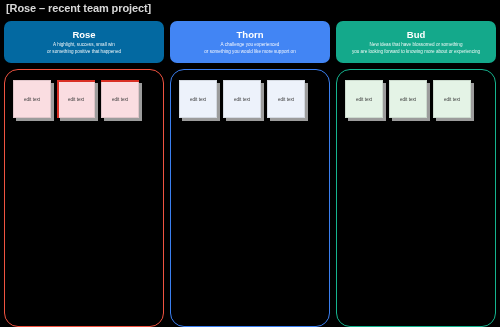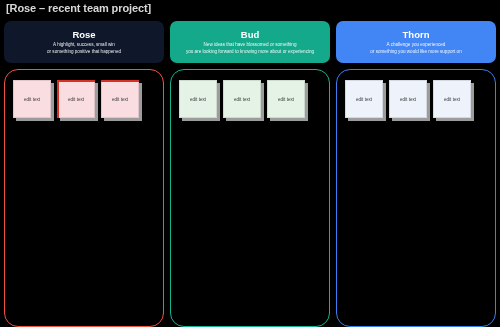--- a/index.html
+++ b/index.html
@@ -133,35 +133,56 @@
   }
 </style>
 <style>[data-name="column-rose"] .note.selected::before{background:#d93025;}[data-name="column-rose"] .note.selected.edge-left::after{background:#d93025;}</style></head>
 <body style="background: rgb(0, 0, 0);">
 
 <div class="board-title" data-name="board-title">[Rose – recent team project]</div>
 
 <div class="columns" data-name="columns-container">
 
   <div class="column" data-name="column-rose">
-    <div class="col-header" data-name="column-header-rose" style="background: #0f172a;">
+    <div class="col-header" data-name="column-header-rose" style="background: #0369a1;">
       <div class="col-header-title" data-name="column-title-rose" style="color: rgb(255, 255, 255);">Rose</div>
       <div class="col-header-sub" data-name="column-subtitle-rose" style="color: rgb(255, 255, 255);">
         <span class="col-header-sub-line" data-name="column-subtitle-rose-line1">A highlight, success, small win</span>
         <span class="col-header-sub-line" data-name="column-subtitle-rose-line2">or something positive that happened</span>
       </div>
     </div>
     <div class="dropzone" data-name="dropzone-rose" style="border-color: rgb(240, 83, 64);">
       <div class="note" data-name="sticky-note" style="background: rgb(250, 221, 225);">
         <span class="note-label" data-name="sticky-note-label">edit text</span>
       </div>
       <div class="note selected edge-left" data-name="sticky-note" style="background: rgb(250, 221, 225); --accent: #d93025;">
         <span class="note-label" data-name="sticky-note-label">edit text</span>
       </div>
       <div class="note selected" data-name="sticky-note" style="background: rgb(250, 221, 225); --accent: #d93025;">
+        <span class="note-label" data-name="sticky-note-label">edit text</span>
+      </div>
+    </div>
+  </div>
+
+  <div class="column" data-name="column-thorn">
+    <div class="col-header" data-name="column-header-thorn" style="background: rgb(66, 133, 244);">
+      <div class="col-header-title" data-name="column-title-thorn" style="color: rgb(255, 255, 255);">Thorn</div>
+      <div class="col-header-sub" data-name="column-subtitle-thorn" style="color: rgb(255, 255, 255);">
+        <span class="col-header-sub-line" data-name="column-subtitle-thorn-line1">A challenge you experienced</span>
+        <span class="col-header-sub-line" data-name="column-subtitle-thorn-line2">or something you would like more support on</span>
+      </div>
+    </div>
+    <div class="dropzone" data-name="dropzone-thorn" style="border-color: rgb(59, 127, 240);">
+      <div class="note" data-name="sticky-note" style="background: rgb(237, 242, 251);">
+        <span class="note-label" data-name="sticky-note-label">edit text</span>
+      </div>
+      <div class="note" data-name="sticky-note" style="background: rgb(237, 242, 251);">
+        <span class="note-label" data-name="sticky-note-label">edit text</span>
+      </div>
+      <div class="note" data-name="sticky-note" style="background: rgb(237, 242, 251);">
         <span class="note-label" data-name="sticky-note-label">edit text</span>
       </div>
     </div>
   </div>
 
   <div class="column" data-name="column-bud">
     <div class="col-header" data-name="column-header-bud" style="background: rgb(20, 169, 139);">
       <div class="col-header-title" data-name="column-title-bud" style="color: rgb(255, 255, 255);">Bud</div>
       <div class="col-header-sub" data-name="column-subtitle-bud" style="color: rgb(255, 255, 255);">
         <span class="col-header-sub-line" data-name="column-subtitle-bud-line1">New ideas that have blossomed or something</span>
@@ -174,34 +195,13 @@
       </div>
       <div class="note" data-name="sticky-note" style="background: rgb(228, 243, 230);">
         <span class="note-label" data-name="sticky-note-label">edit text</span>
       </div>
       <div class="note" data-name="sticky-note" style="background: rgb(228, 243, 230);">
         <span class="note-label" data-name="sticky-note-label">edit text</span>
       </div>
     </div>
   </div>
 
-  <div class="column" data-name="column-thorn">
-    <div class="col-header" data-name="column-header-thorn" style="background: rgb(66, 133, 244);">
-      <div class="col-header-title" data-name="column-title-thorn" style="color: rgb(255, 255, 255);">Thorn</div>
-      <div class="col-header-sub" data-name="column-subtitle-thorn" style="color: rgb(255, 255, 255);">
-        <span class="col-header-sub-line" data-name="column-subtitle-thorn-line1">A challenge you experienced</span>
-        <span class="col-header-sub-line" data-name="column-subtitle-thorn-line2">or something you would like more support on</span>
-      </div>
-    </div>
-    <div class="dropzone" data-name="dropzone-thorn" style="border-color: rgb(59, 127, 240);">
-      <div class="note" data-name="sticky-note" style="background: rgb(237, 242, 251);">
-        <span class="note-label" data-name="sticky-note-label">edit text</span>
-      </div>
-      <div class="note" data-name="sticky-note" style="background: rgb(237, 242, 251);">
-        <span class="note-label" data-name="sticky-note-label">edit text</span>
-      </div>
-      <div class="note" data-name="sticky-note" style="background: rgb(237, 242, 251);">
-        <span class="note-label" data-name="sticky-note-label">edit text</span>
-      </div>
-    </div>
-  </div>
-
 </div>
 
 </body></html>

